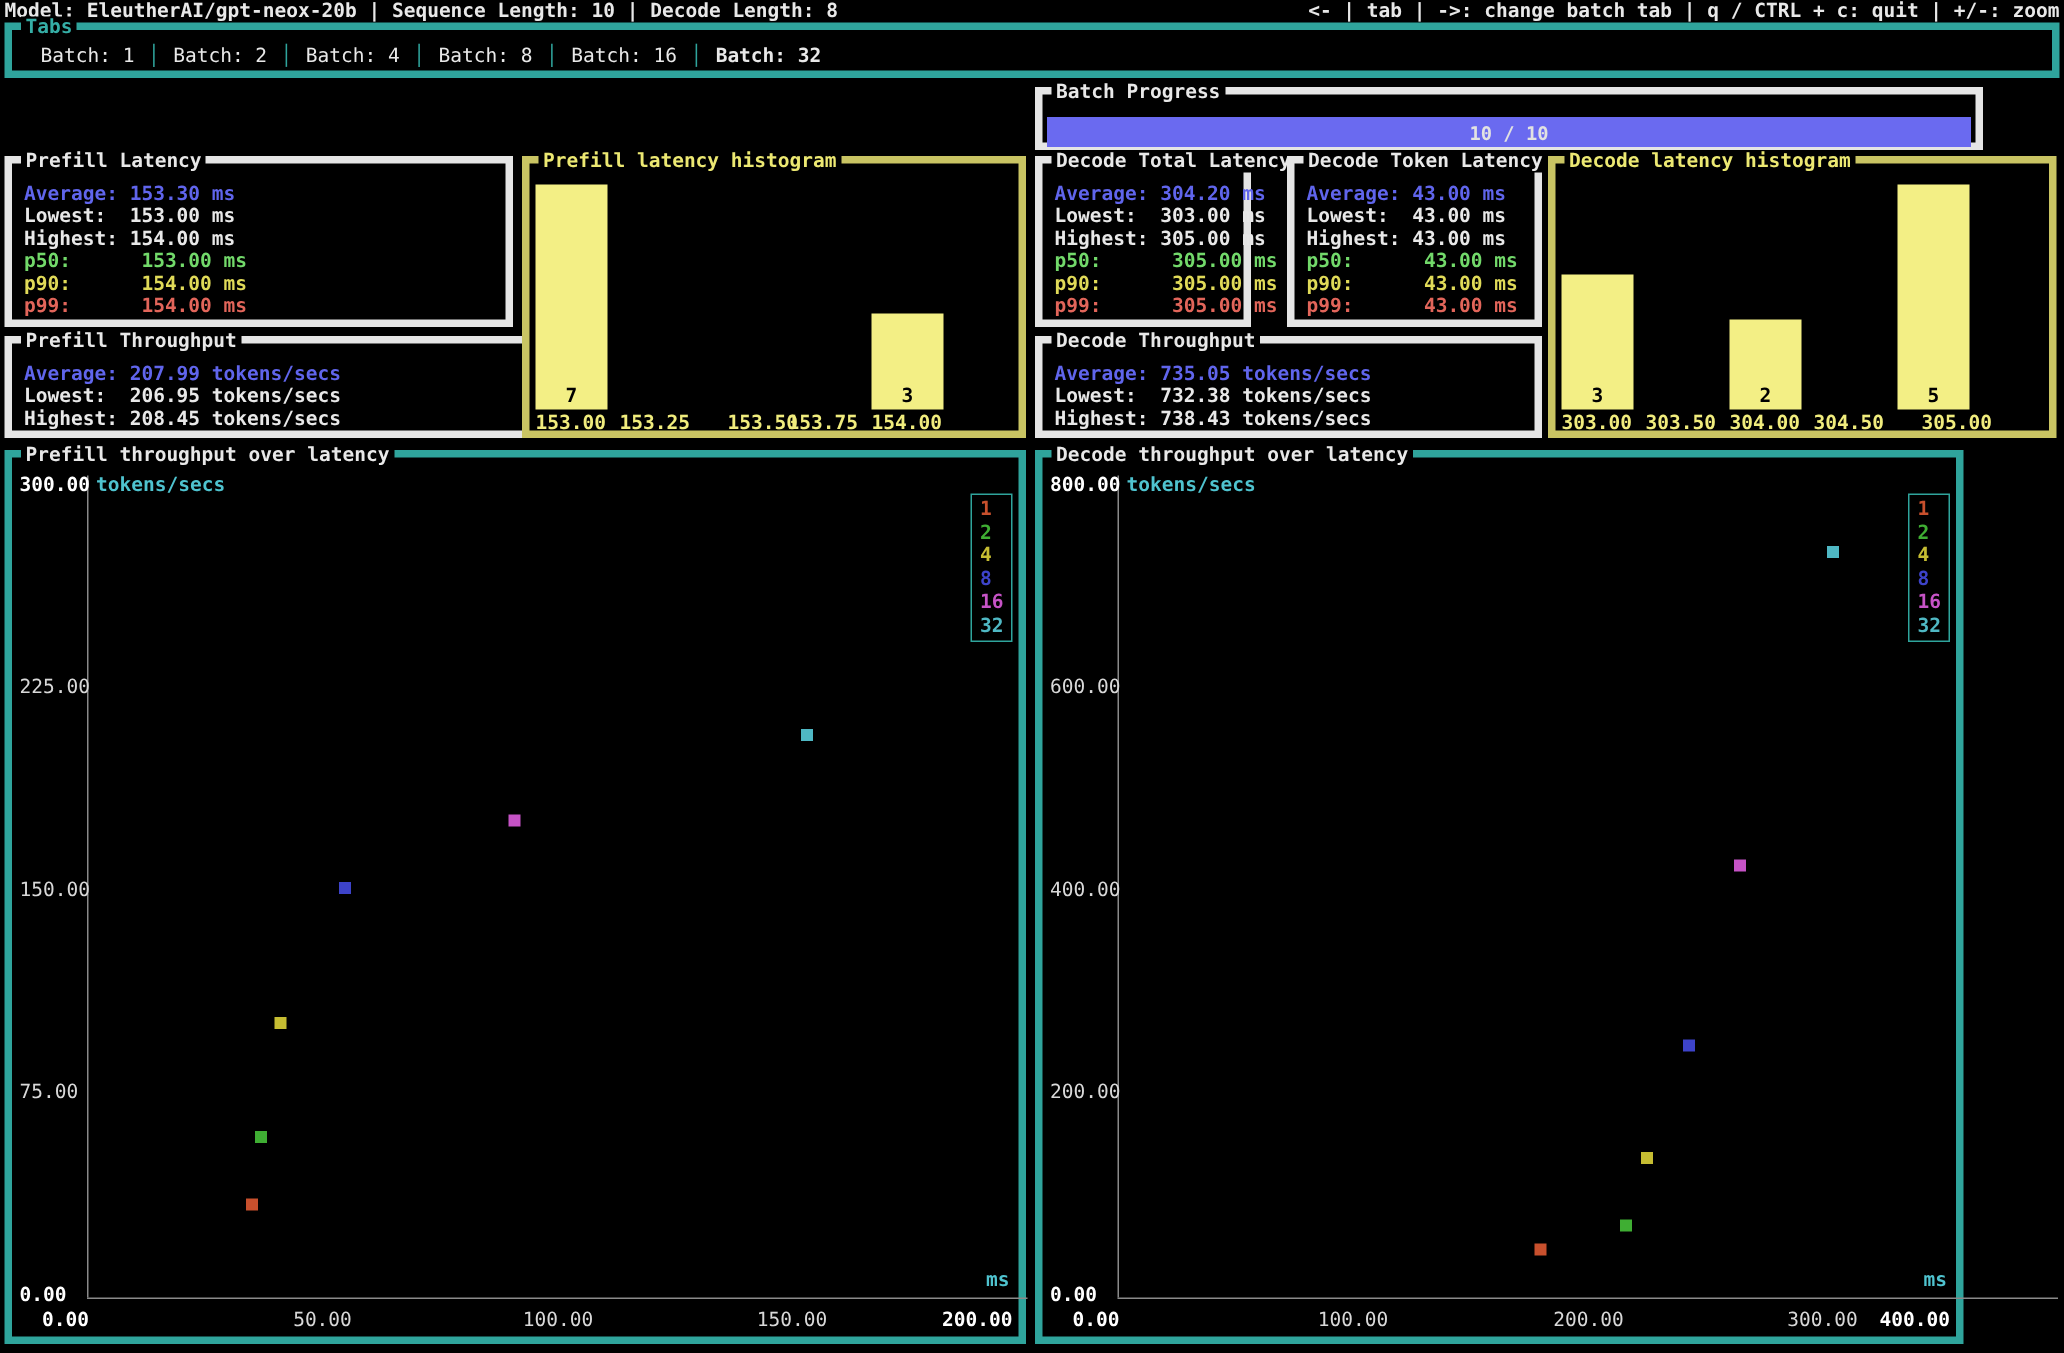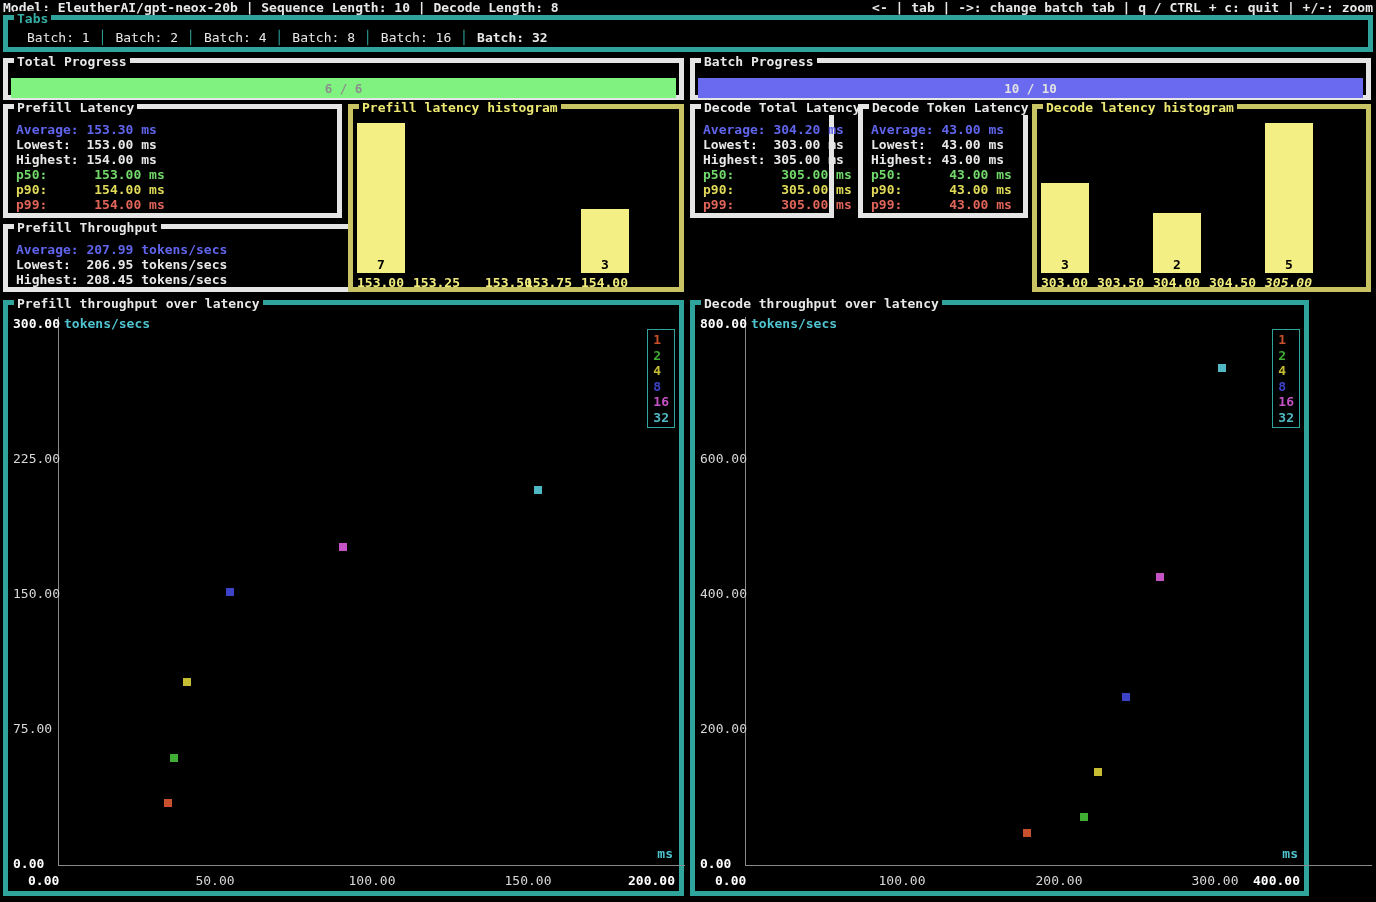--- a/index.html
+++ b/index.html
@@ -56,30 +56,22 @@
   <div class="topbar">
     <span>Model: EleutherAI/gpt-neox-20b | Sequence Length: 10 | Decode Length: 8</span>
     <span>&lt;- | tab | -&gt;: change batch tab | q / CTRL + c: quit | +/-: zoom</span>
   </div>
 
   <div class="box teal-border" style="left:3px;top:15px;width:1370px;height:37px;">
     <span class="box-title teal-text">Tabs</span>
     <div class="tabs-row" id="tabs-row"><span class="tab">Batch: 1</span><span class="tab-divider">│</span><span class="tab">Batch: 2</span><span class="tab-divider">│</span><span class="tab">Batch: 4</span><span class="tab-divider">│</span><span class="tab">Batch: 8</span><span class="tab-divider">│</span><span class="tab">Batch: 16</span><span class="tab-divider">│</span><span class="tab active">Batch: 32</span></div>
   </div>
 
-  <div class="box" style="left:3px;top:58px;width:681px;height:42px;">
-    <span class="box-title">Total Progress</span>
-    <div class="pbar">
-      <div class="pbar-fill" id="total-fill" style="width: 100%; background: rgb(128, 242, 128); color: rgb(142, 142, 142);">
-        <span>6 / 6</span>
-      </div>
-    </div>
-  </div>
-
-  <div class="box" style="left:690px;top:58px;width:681px;height:42px;text-align:center;">
+
+  <div class="box" style="left:690px;top:58px;width:632px;height:42px;text-align:center;">
     <span class="box-title">Batch Progress</span>
     <div class="pbar">
       <div class="pbar-fill" id="batch-fill" style="width: 100%; background: rgb(106, 106, 240); color: rgb(226, 226, 226);">
         <span>10 / 10</span>
       </div>
     </div>
   </div>
 
   <div class="box" style="left:3px;top:104px;width:339px;height:114px;">
     <span class="box-title">Prefill Latency</span>
@@ -132,34 +124,42 @@
     <div class="stat-rows">
         <div class="srow"><span class="lbl st-avg">Average:</span><span class="val st-avg">43.00 ms</span></div>
         <div class="srow"><span class="lbl st-plain">Lowest:</span><span class="val st-plain">43.00 ms</span></div>
         <div class="srow"><span class="lbl st-plain">Highest:</span><span class="val st-plain">43.00 ms</span></div>
         <div class="srow prow"><span class="lbl st-p50">p50:</span><span class="val st-p50">43.00 ms</span></div>
         <div class="srow prow"><span class="lbl st-p90">p90:</span><span class="val st-p90">43.00 ms</span></div>
         <div class="srow prow"><span class="lbl st-p99">p99:</span><span class="val st-p99">43.00 ms</span></div>
       </div>
   </div>
 
+  <div class="box" style="left:690px;top:224px;width:338px;height:68px;">
+    <span class="box-title">Decode Throughput</span>
+    <div class="stat-rows">
+        <div class="srow"><span class="lbl st-avg">Average:</span><span class="val st-avg">735.05 tokens/secs</span></div>
+        <div class="srow"><span class="lbl st-plain">Lowest:</span><span class="val st-plain">732.38 tokens/secs</span></div>
+        <div class="srow"><span class="lbl st-plain">Highest:</span><span class="val st-plain">738.43 tokens/secs</span></div>
+      </div>
+  </div>
 
   <div class="box hist-border" style="left:1032px;top:104px;width:339px;height:188px;">
     <span class="box-title hist-title">Decode latency histogram</span>
   <div class="hbar" style="left: 4px; width: 48px; top: 74px; height: 90px; background: rgb(243, 239, 133);"></div>
       <div class="hbar-count" style="left: 4px; width: 48px; top: 148px;">3</div>
       <div class="hcat" style="left: 4px; top: 166px;">303.00</div>
       <div class="hcat" style="left: 60px; top: 166px;">303.50</div>
       <div class="hbar" style="left: 116px; width: 48px; top: 104px; height: 60px; background: rgb(243, 239, 133);"></div>
       <div class="hbar-count" style="left: 116px; width: 48px; top: 148px;">2</div>
       <div class="hcat" style="left: 116px; top: 166px;">304.00</div>
       <div class="hcat" style="left: 172px; top: 166px;">304.50</div>
       <div class="hbar" style="left: 228px; width: 48px; top: 14px; height: 150px; background: rgb(243, 239, 133);"></div>
       <div class="hbar-count" style="left: 228px; width: 48px; top: 148px;">5</div>
-      <div class="hcat" style="left: 228px; top: 166px; font-style: italic;">305.00</div>
+      <div class="hcat" style="left: 244px; top: 166px;">305.00</div>
     </div>
 
   <div class="box teal-border" style="left:3px;top:300px;width:681px;height:596px;">
     <span class="box-title">Prefill throughput over latency</span>
   <div class="axis" style="left: 50px; top: 12px; width: 1px; height: 548px;"></div>
       <div class="axis" style="left: 50px; top: 560px; width: 627px; height: 1px;"></div>
       <div class="ytick bold" style="top: 11px;">300.00</div>
       <div class="ytick" style="top: 146px;">225.00</div>
       <div class="ytick" style="top: 281px;">150.00</div>
       <div class="ytick" style="top: 416px;">75.00</div>

